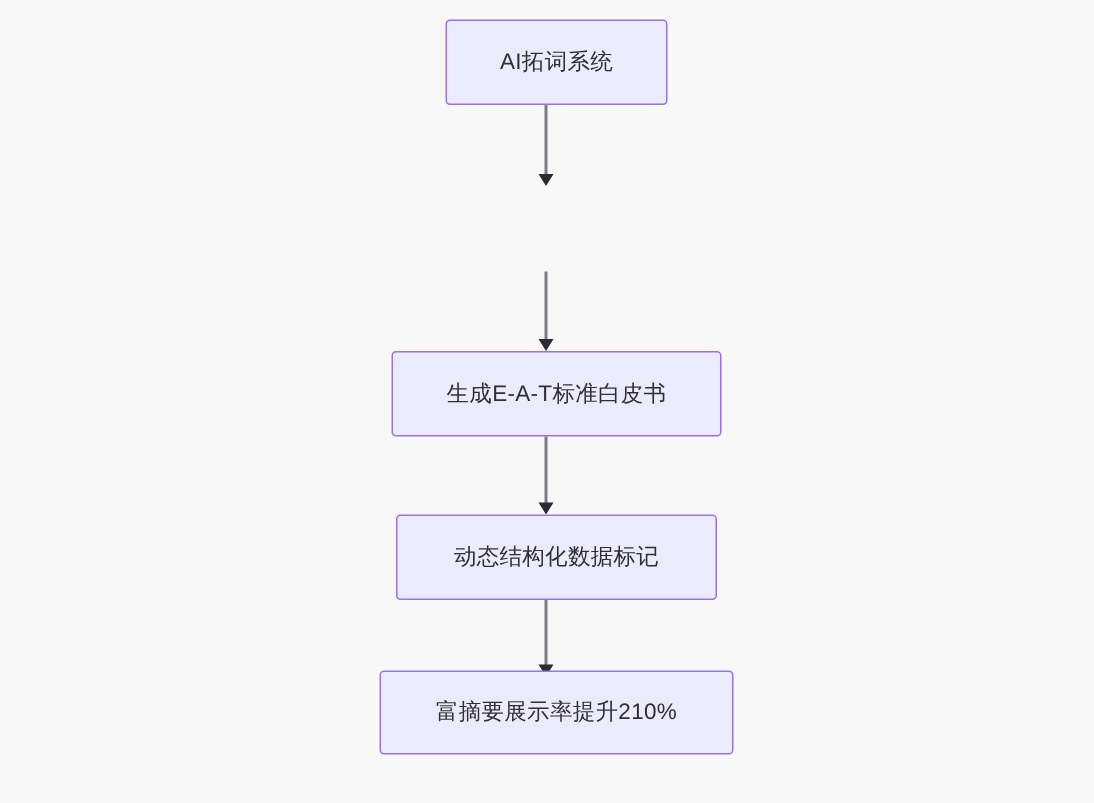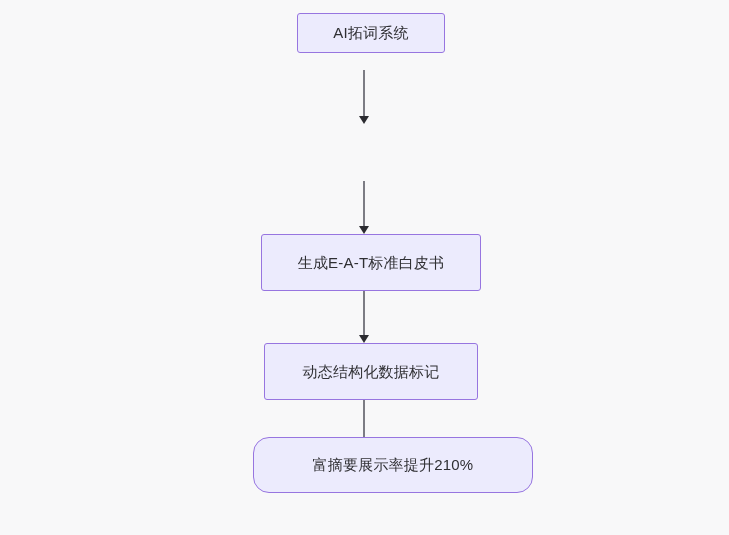--- a/index.html
+++ b/index.html
@@ -82,30 +82,30 @@
   <div class="edge" style="left:357px; top:291px; height:52px;">
     <div class="edge-line"></div>
     <div class="edge-arrow"></div>
   </div>
 
   <div class="edge" style="left:357px; top:400px; height:51px;">
     <div class="edge-line"></div>
     <div class="edge-arrow"></div>
   </div>
 
-  <div class="node" style="left:297px; top:13px; width:148px; height:40px;">
+  <div class="node" style="left:297px; top:13px; width:148px; height:57px;">
     <span class="node-label">AI拓词系统</span>
   </div>
 
 
   <div class="node" style="left:261px; top:234px; width:220px; height:57px;">
     <span class="node-label">生成E-A-T标准白皮书</span>
   </div>
 
   <div class="node" style="left:264px; top:343px; width:214px; height:57px;">
     <span class="node-label">动态结构化数据标记</span>
   </div>
 
-  <div class="node" style="left:253px; top:437px; width:280px; height:56px;border-radius:16px;">
+  <div class="node" style="left:253px; top:447px; width:236px; height:56px;">
     <span class="node-label">富摘要展示率提升210%</span>
   </div>
 
 </div>
 
 </body></html>

